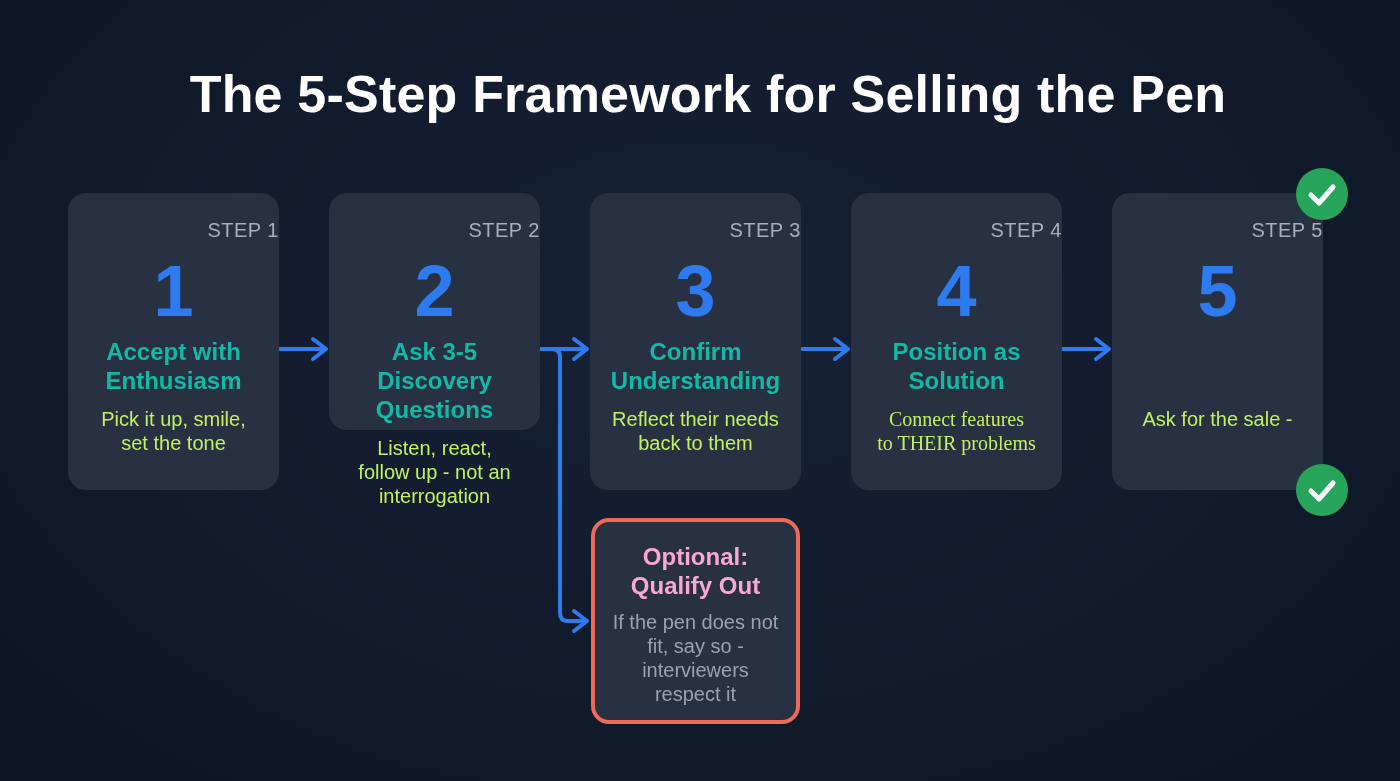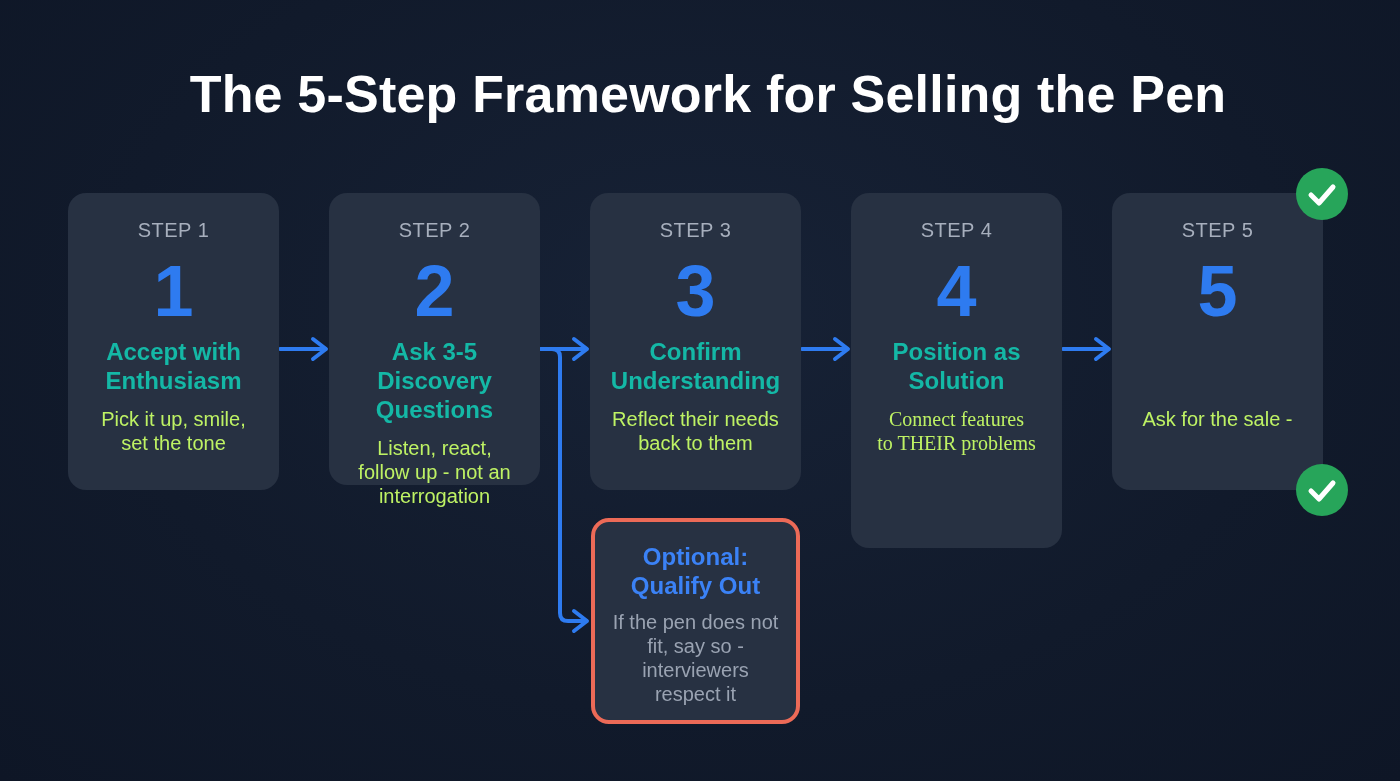--- a/index.html
+++ b/index.html
@@ -37,20 +37,21 @@
       color: #ffffff;
     }
     .card .step-label {
       position: absolute;
       top: 26px;
       left: 0;
       right: 0;
       font-size: 20px;
       color: #a7afbd;
       letter-spacing: 0.5px;
+      text-align: right;
     }
     .card .step-num {
       position: absolute;
       top: 58px;
       left: 0;
       right: 0;
       font-size: 72px;
       font-weight: bold;
       color: #2e7bf0;
       line-height: 80px;
@@ -86,21 +87,21 @@
       text-align: center;
     }
     .optional-card .opt-title {
       position: absolute;
       top: 20px;
       left: 4px;
       right: 4px;
       font-size: 24px;
       font-weight: bold;
       line-height: 29px;
-      color: #3b82f6;
+      color: #f9a8d4;
     }
     .optional-card .opt-desc {
       position: absolute;
       top: 88px;
       left: 4px;
       right: 4px;
       font-size: 20px;
       line-height: 24px;
       color: #9aa3b2;
     }
@@ -163,21 +164,21 @@
     <div class="step-title">
       <div>Accept with</div>
       <div>Enthusiasm</div>
     </div>
     <div class="step-desc" style="top:214px;">
       <div>Pick it up, smile,</div>
       <div>set the tone</div>
     </div>
   </div>
 
-  <div class="card" style="left:329px; top:193px; width:211px; height:292px;">
+  <div class="card" style="left:329px; top:193px; width:211px; height:237px;">
     <div class="step-label">STEP 2</div>
     <div class="step-num">2</div>
     <div class="step-title">
       <div>Ask 3-5</div>
       <div>Discovery</div>
       <div>Questions</div>
     </div>
     <div class="step-desc" style="top:243px;">
       <div>Listen, react,</div>
       <div>follow up - not an</div>
@@ -191,21 +192,21 @@
     <div class="step-title">
       <div>Confirm</div>
       <div>Understanding</div>
     </div>
     <div class="step-desc" style="top:214px;">
       <div>Reflect their needs</div>
       <div>back to them</div>
     </div>
   </div>
 
-  <div class="card" style="left:851px; top:193px; width:211px; height:355px;">
+  <div class="card" style="left:851px; top:193px; width:211px; height:297px;">
     <div class="step-label">STEP 4</div>
     <div class="step-num">4</div>
     <div class="step-title">
       <div>Position as</div>
       <div>Solution</div>
     </div>
     <div class="step-desc" style="top:214px;font-family:Liberation Serif, serif;">
       <div>Connect features</div>
       <div>to THEIR problems</div>
     </div>

